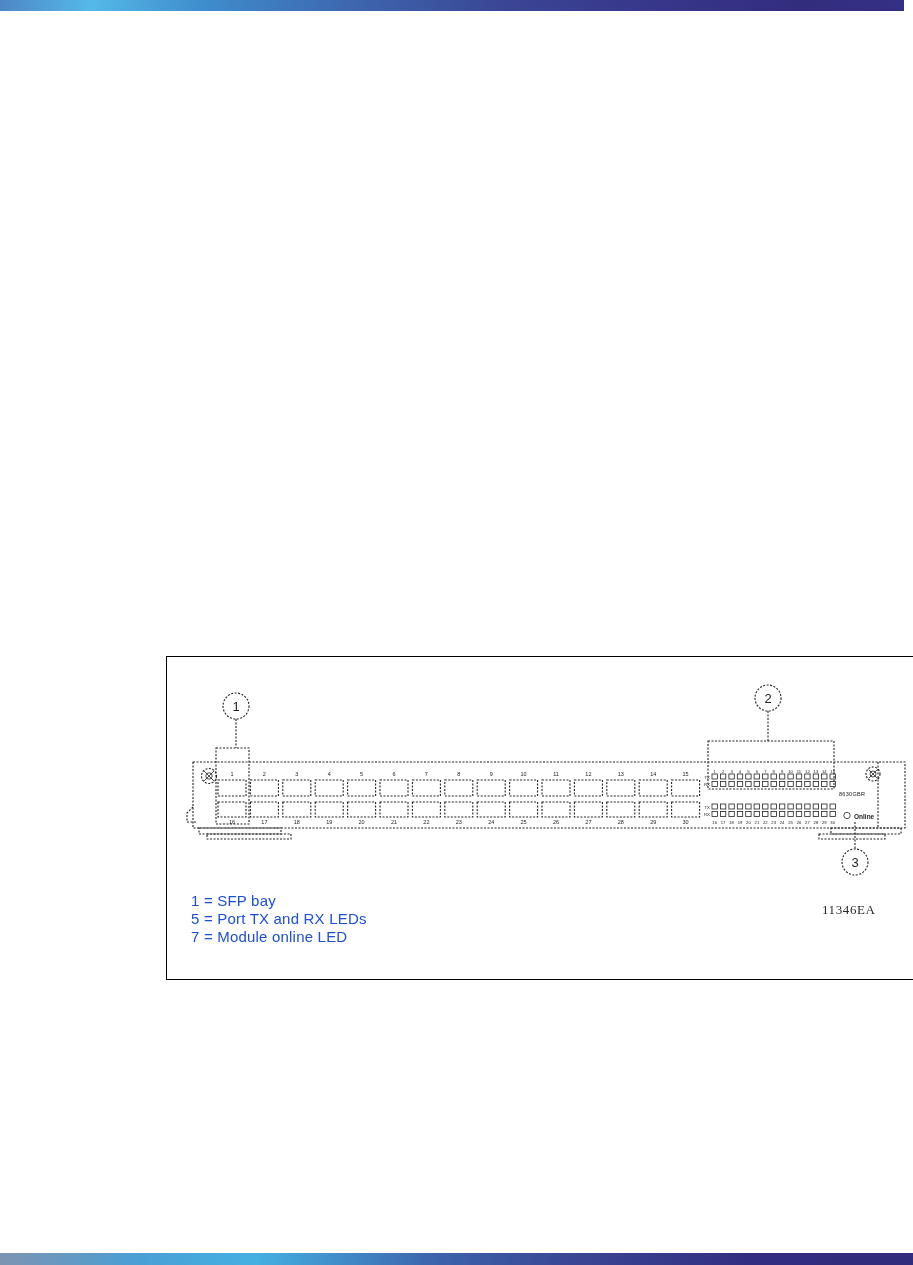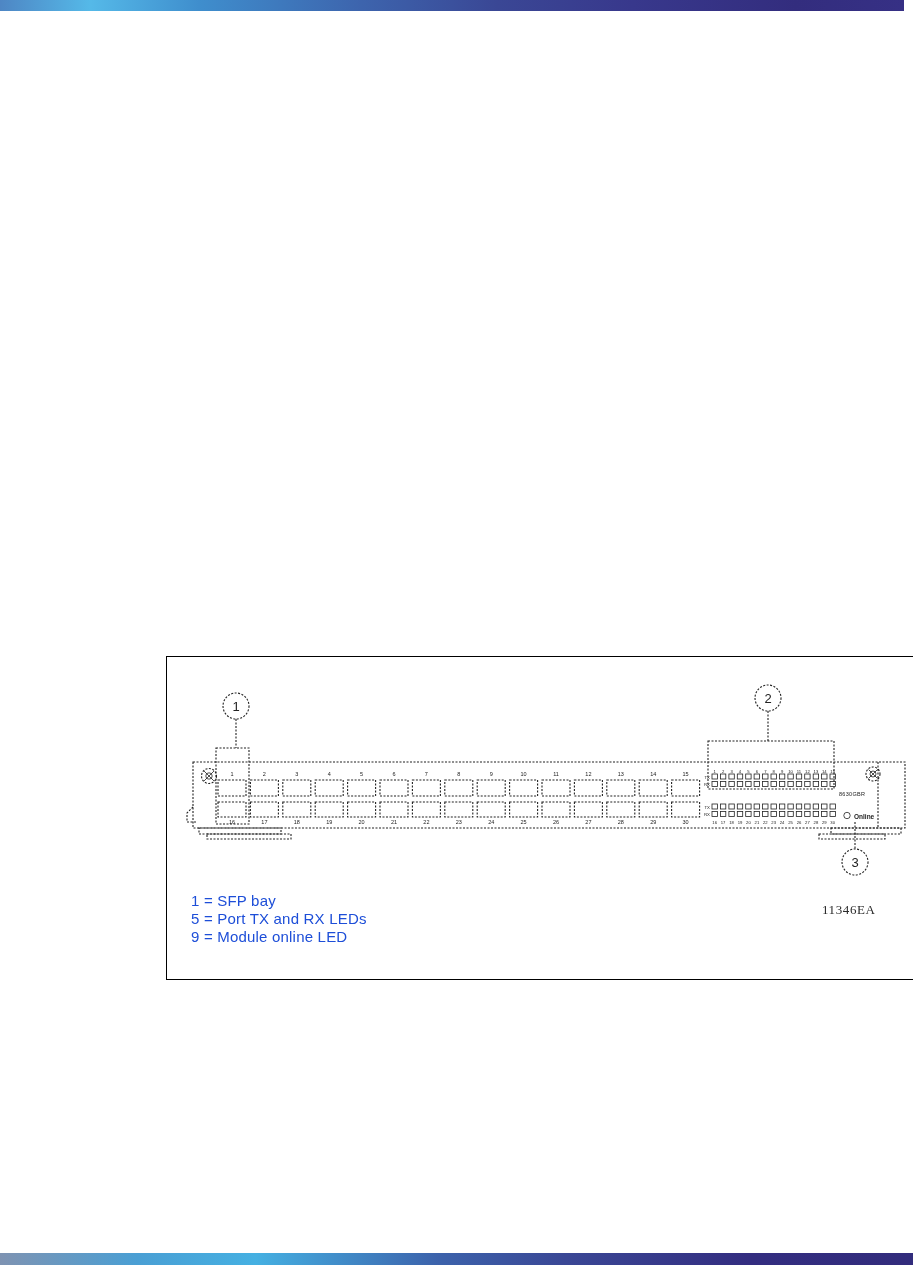--- a/index.html
+++ b/index.html
@@ -256,17 +256,17 @@
     <g>
       <line class="ln" x1="688" y1="165" x2="688" y2="192"></line>
       <circle class="ln" cx="688" cy="205" r="13"></circle>
       <text class="callout-num" x="688" y="209.5">3</text>
     </g>
   </svg>
 
   <div class="legend">
     <div>1 = SFP bay</div>
     <div>5 = Port TX and RX LEDs</div>
-    <div>9 = Module online LED</div>
+    <div>7 = Module online LED</div>
   </div>
 
   <div class="figid">11346EA</div>
 </div>
 
 </body></html>

